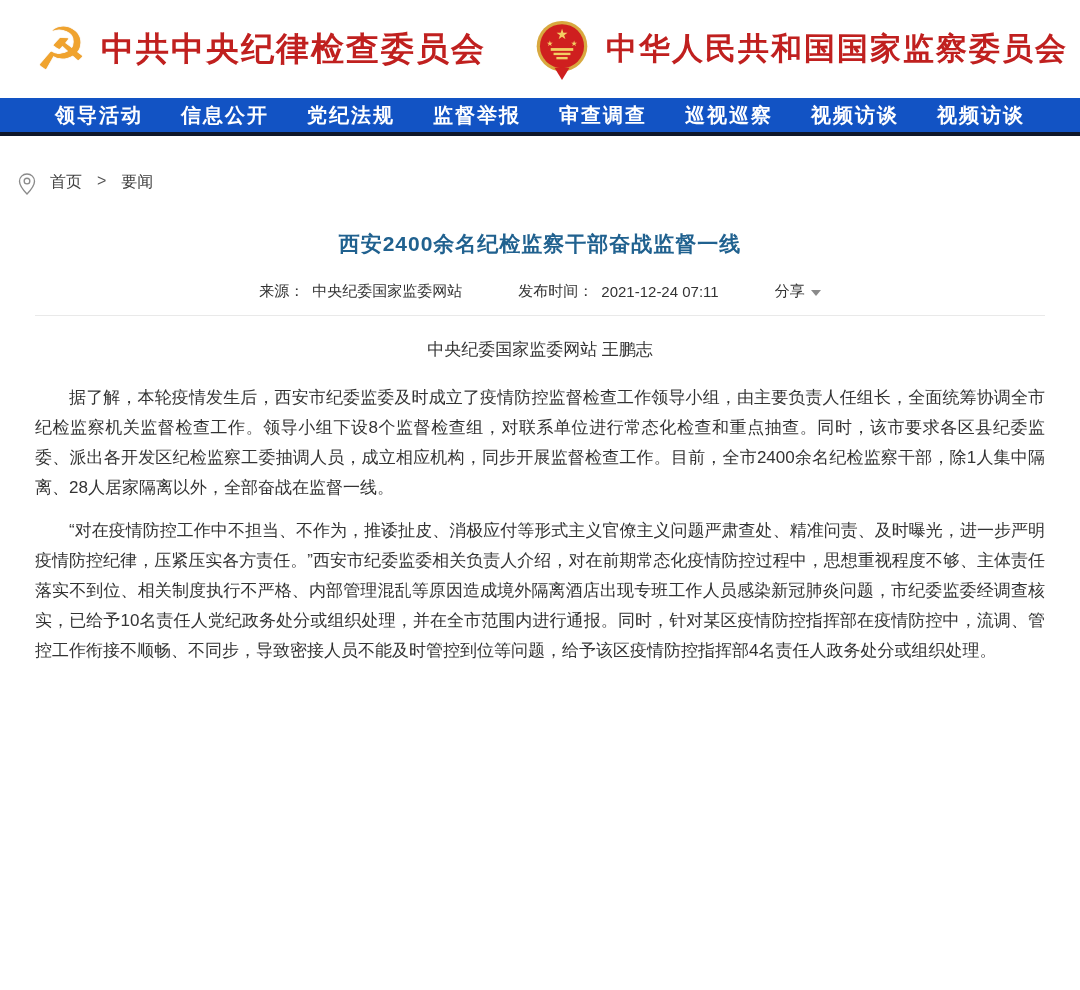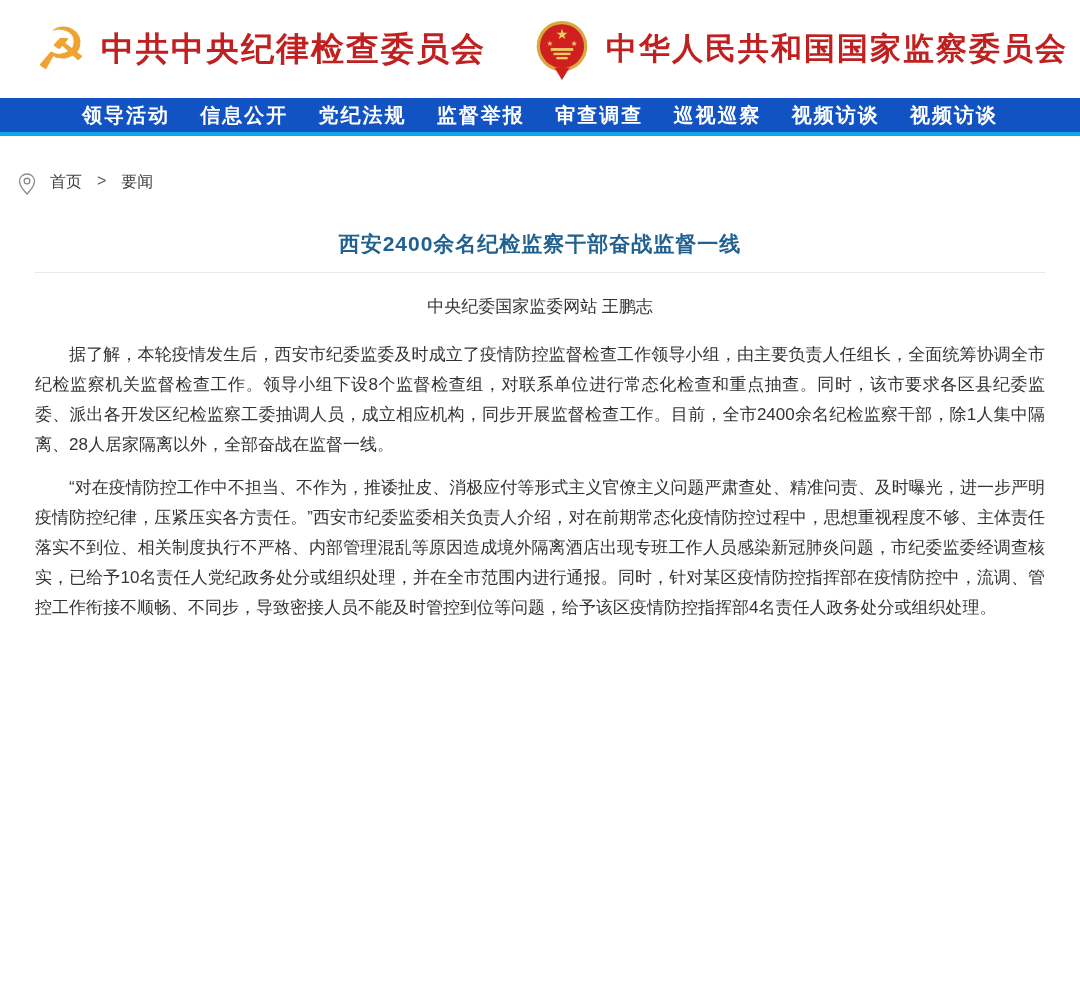--- a/index.html
+++ b/index.html
@@ -39,25 +39,25 @@
     letter-spacing: 2px;
     white-space: nowrap;
   }
   .brand-text-2 { font-size: 31px; }
   .national-emblem { width: 60px; height: 62px; }
 
   
   .main-nav {
     height: 38px;
     background: #1253c4;
-    border-bottom: 4px solid #0ea5e9;
+    border-bottom: 4px solid #0f172a;
     display: flex;
     align-items: center;
     justify-content: space-between;
-    padding: 0 82px;
+    padding: 0 55px;
   }
   .nav-item {
     color: #ffffff;
     font-size: 20px;
     font-weight: bold;
     letter-spacing: 2px;
     cursor: pointer;
     white-space: nowrap;
   }
 
@@ -169,20 +169,32 @@
     <circle cx="12" cy="10.5" r="3.4"></circle>
   </svg>
   <span class="crumb-link">首页</span>
   <span class="crumb-sep">&gt;</span>
   <span class="crumb-link">要闻</span>
 </div>
 
 <article class="article">
   <h1 class="article-title">西安2400余名纪检监察干部奋战监督一线</h1>
 
+  <div class="article-meta">
+    <span>来源：</span>
+      <span>中央纪委国家监委网站</span>
+    <span class="meta-gap"></span>
+    <span>发布时间：</span>
+      <span>2021-12-24 07:11</span>
+    <span class="meta-gap"></span>
+    <span class="share-btn">
+      <span>分享</span>
+      <span class="share-caret"></span>
+    </span>
+  </div>
 
   <hr class="meta-divider">
 
   <div class="article-byline">中央纪委国家监委网站 王鹏志</div>
 
   <div class="article-body">
     <p>据了解，本轮疫情发生后，西安市纪委监委及时成立了疫情防控监督检查工作领导小组，由主要负责人任组长，全面统筹协调全市纪检监察机关监督检查工作。领导小组下设8个监督检查组，对联系单位进行常态化检查和重点抽查。同时，该市要求各区县纪委监委、派出各开发区纪检监察工委抽调人员，成立相应机构，同步开展监督检查工作。目前，全市2400余名纪检监察干部，除1人集中隔离、28人居家隔离以外，全部奋战在监督一线。</p>
     <p>“对在疫情防控工作中不担当、不作为，推诿扯皮、消极应付等形式主义官僚主义问题严肃查处、精准问责、及时曝光，进一步严明疫情防控纪律，压紧压实各方责任。”西安市纪委监委相关负责人介绍，对在前期常态化疫情防控过程中，思想重视程度不够、主体责任落实不到位、相关制度执行不严格、内部管理混乱等原因造成境外隔离酒店出现专班工作人员感染新冠肺炎问题，市纪委监委经调查核实，已给予10名责任人党纪政务处分或组织处理，并在全市范围内进行通报。同时，针对某区疫情防控指挥部在疫情防控中，流调、管控工作衔接不顺畅、不同步，导致密接人员不能及时管控到位等问题，给予该区疫情防控指挥部4名责任人政务处分或组织处理。</p>
   </div>
 </article>

